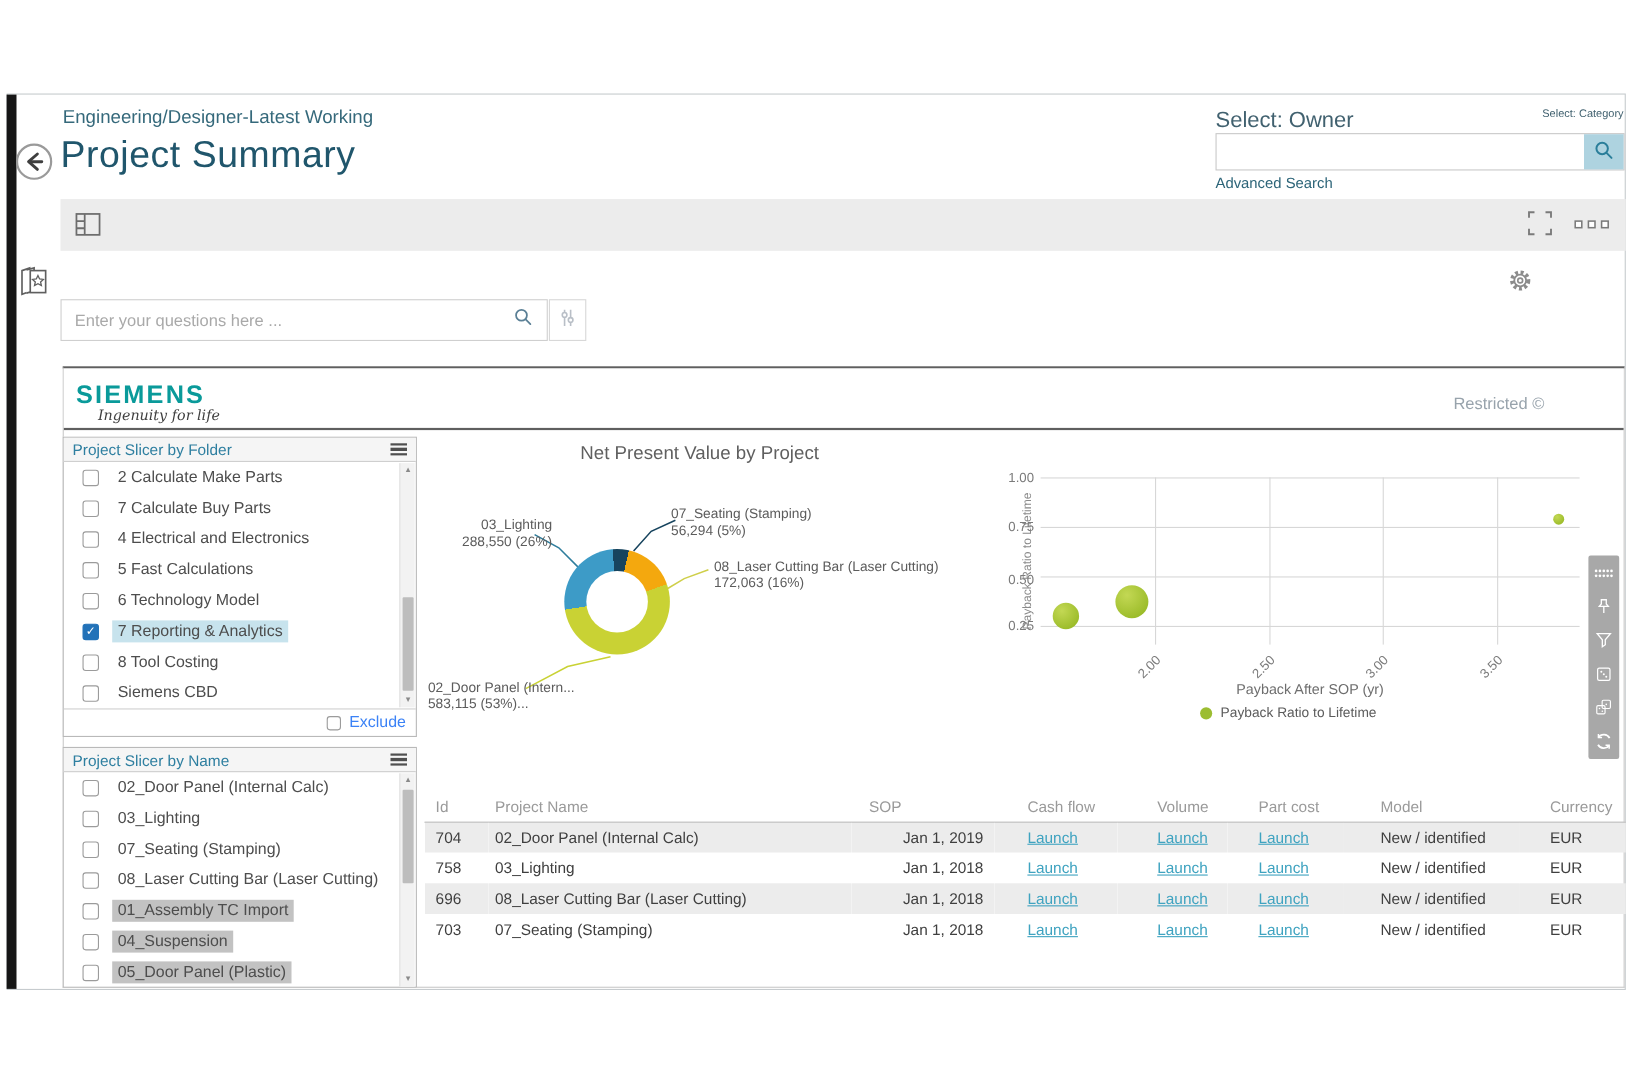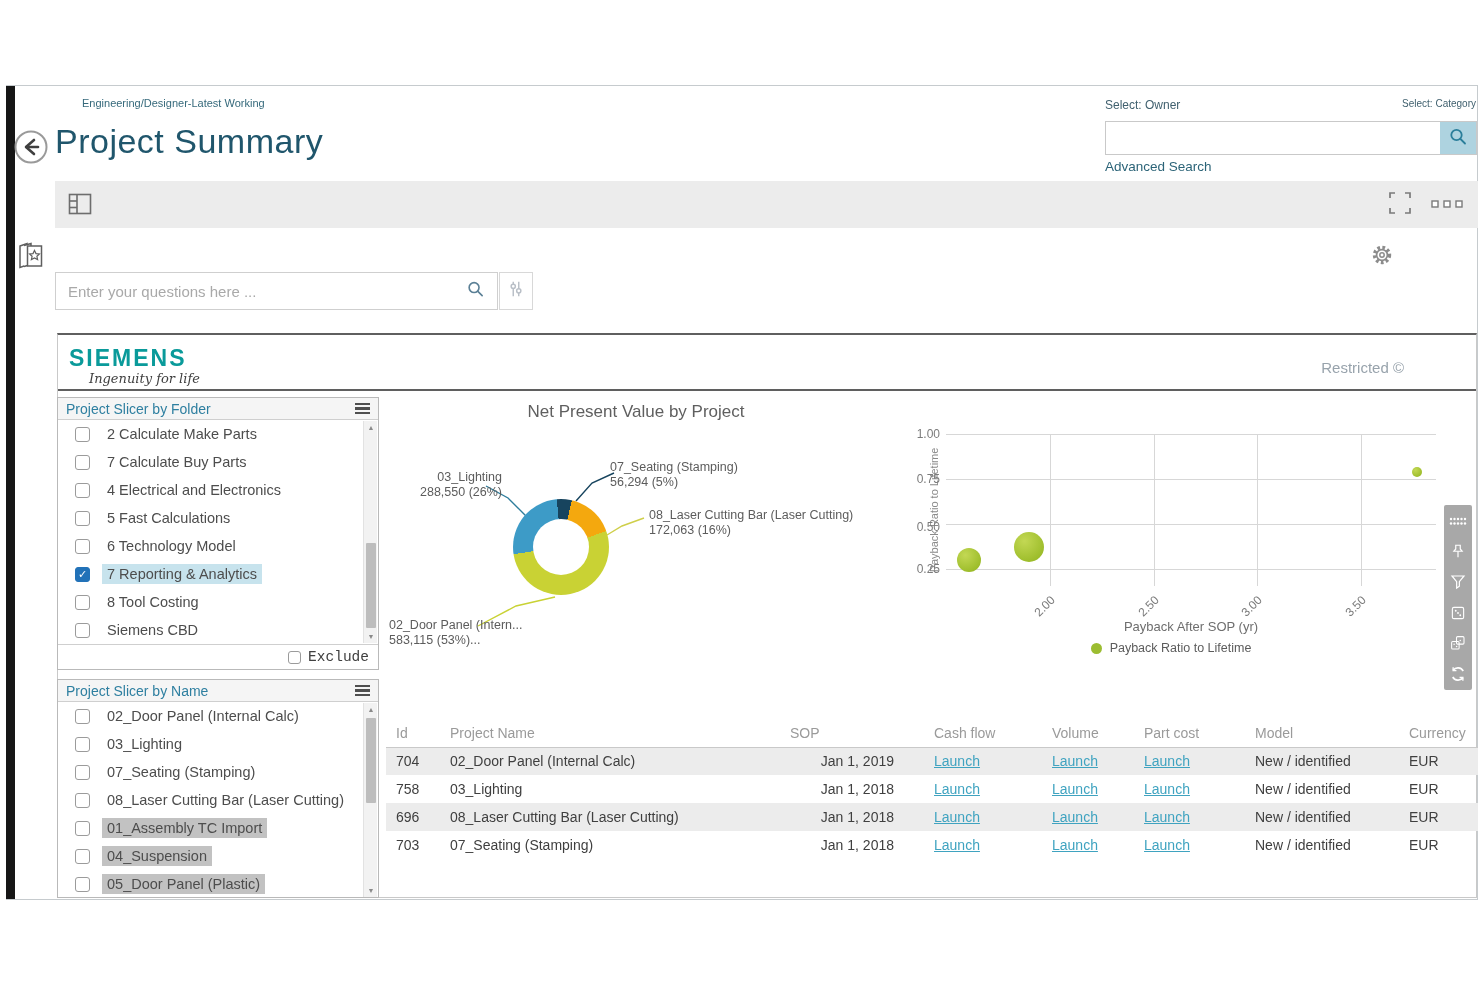--- a/index.html
+++ b/index.html
@@ -5,25 +5,25 @@
   * { margin:0; padding:0; box-sizing:border-box; }
   html,body { background:#ffffff; }
   body { font-family:"Liberation Sans","DejaVu Sans",sans-serif; color:#404040; }
   #page { position:relative; width:1480px; height:987px; background:#fff; overflow:hidden; }
 
   
   .win-frame { position:absolute; left:6px; top:85px; width:1472px; height:815px; border:1px solid #c6cbce; background:#fff; }
   .left-stripe { position:absolute; left:6px; top:86px; width:9px; height:813px; background:#161616; }
 
   
-  .breadcrumb { position:absolute; left:57px; top:97px; font-size:11px; color:#35697b;margin-left:25px; }
+  .breadcrumb { position:absolute; left:57px; top:97px; font-size:17px; color:#35697b; }
   .back-btn { position:absolute; left:12px; top:128px; width:38px; height:38px; cursor:pointer; }
   .page-title { position:absolute; left:55px; top:122px; font-size:34px; color:#20566c; letter-spacing:.5px; }
 
-  .sel-owner { position:absolute; left:1105px; top:98px; font-size:12px; color:#41616f; }
+  .sel-owner { position:absolute; left:1105px; top:98px; font-size:20px; color:#41616f; }
   .sel-category { position:absolute; right:4px; top:98px; font-size:10px; color:#41616f; }
   .owner-search { position:absolute; left:1105px; top:121px; width:372px; height:34px; border:1px solid #c9c9c9; background:#fff; display:flex; }
   .owner-search input { flex:1; border:none; outline:none; font-size:14px; padding:0 8px; color:#333; background:transparent; }
   .owner-search .go { width:36px; height:100%; background:#aed3e0; border:none; display:flex; align-items:center; justify-content:center; cursor:pointer; }
   .adv-search { position:absolute; left:1105px; top:159px; font-size:13.5px; color:#2c6478; cursor:pointer; }
 
   
   .toolbar { position:absolute; left:55px; top:181px; width:1423px; height:47px; background:#ececec; }
   .tb-layout { position:absolute; left:11px; top:9px; width:28px; height:28px; cursor:pointer; }
   .tb-full { position:absolute; right:64px; top:8px; width:28px; height:28px; cursor:pointer; }
@@ -56,21 +56,21 @@
   .srow { height:28px; display:flex; align-items:center; padding-left:17px; cursor:pointer; }
   .cb { width:15px; height:15px; border:1.6px solid #9b9b9b; border-radius:3px; background:#fff; flex:none;
         display:flex; align-items:center; justify-content:center; cursor:pointer; }
   .cb.on { background:#2272b8; border-color:#2272b8; }
   .cb.on::after { content:"\2713"; color:#fff; font-size:11px; font-weight:bold; line-height:1; }
   .srow .lbl { margin-left:12px; font-size:14.5px; color:#4d4d4d; padding:2px 5px; white-space:nowrap; }
   .srow .lbl.sel { background:#c7e3ed; }
   .srow .lbl.dim { background:#c2c2c2; }
   .exclude-row { height:25px; border-top:1px solid #cfcfcf; display:flex; align-items:center; justify-content:flex-end; padding-right:9px; }
   .exclude-row .cb { width:13px; height:13px; }
-  .exclude-row .lbl { margin-left:7px; font-size:14.5px; color:#404040;font-family:Liberation Mono, monospace; }
+  .exclude-row .lbl { margin-left:7px; font-size:14.5px; color:#3b82f6; }
 
   
   .sbar { position:absolute; right:1px; top:1px; width:14px; background:#f2f2f2; border-left:1px solid #e2e2e2; }
   .sarrow { position:absolute; left:0; width:14px; height:13px; color:#8a8a8a; font-size:7px; text-align:center; line-height:13px; cursor:pointer; }
   .sthumb { position:absolute; left:2px; width:10px; background:#bdbdbd; border-radius:1px; cursor:pointer; }
 
   
   .donut-wrap { position:absolute; left:328px; top:65px; width:500px; height:312px; }
   .chart-title { position:absolute; left:0; right:0; top:2px; text-align:center; font-size:17px; color:#5f5f5f; }
   .donut { position:absolute; left:127px; top:99px; width:96px; height:96px; border-radius:50%; cursor:pointer; }

